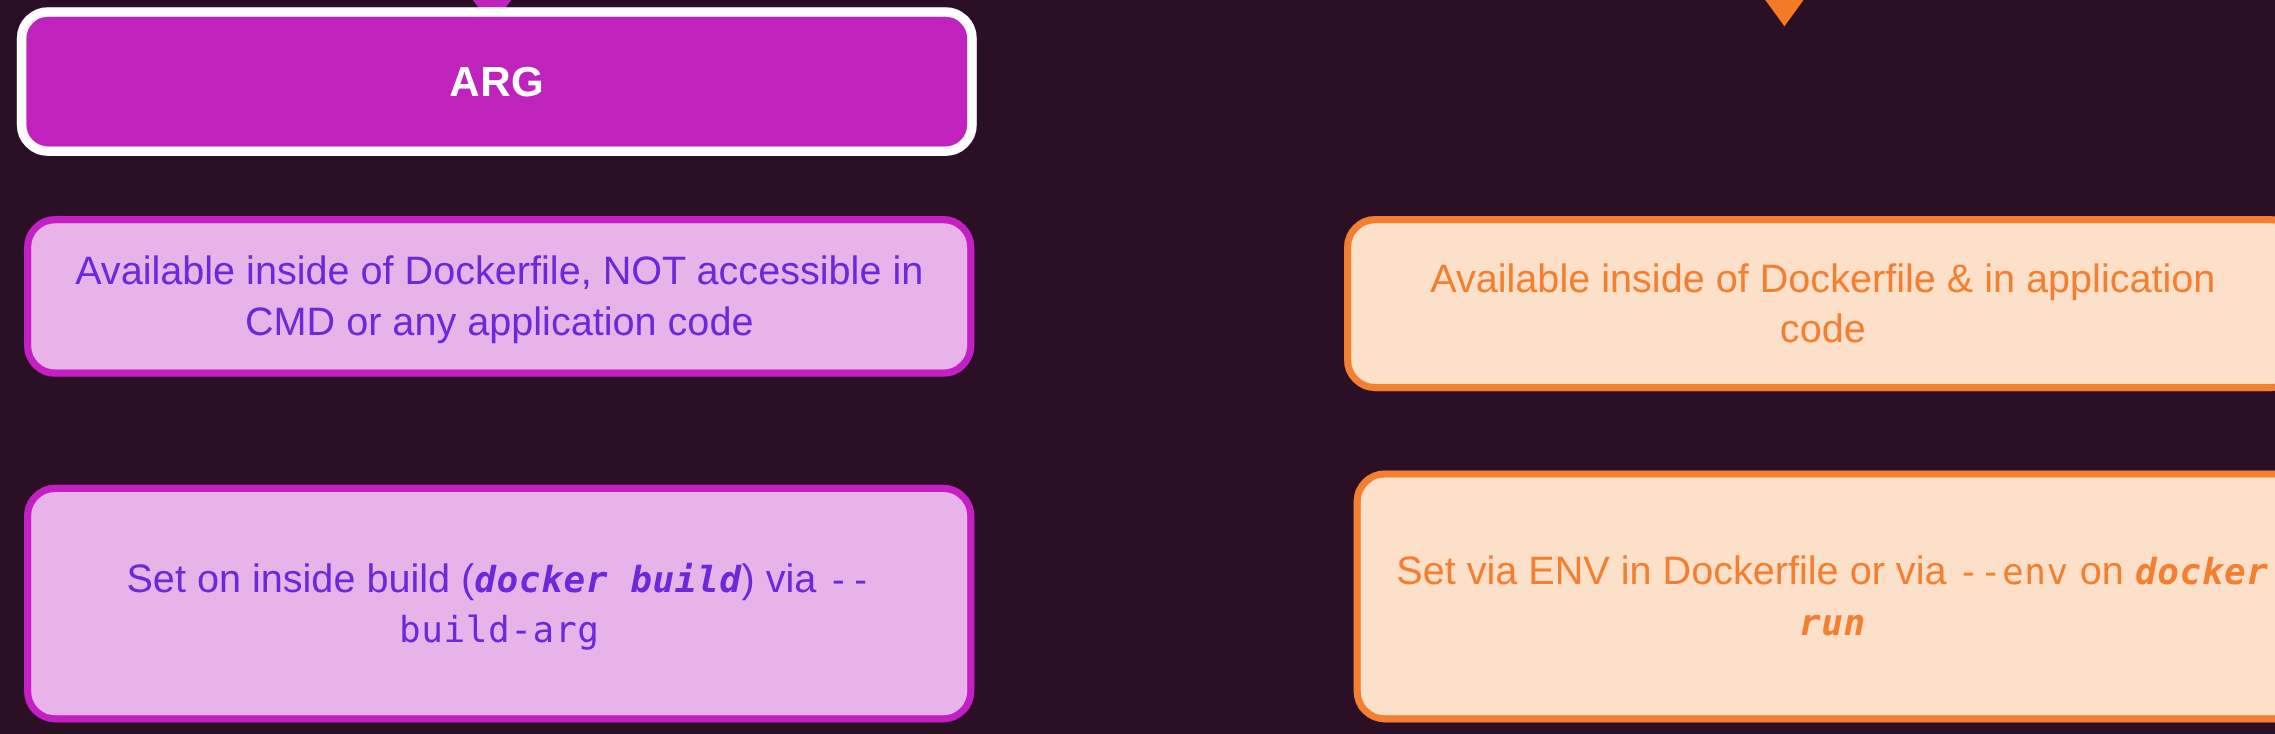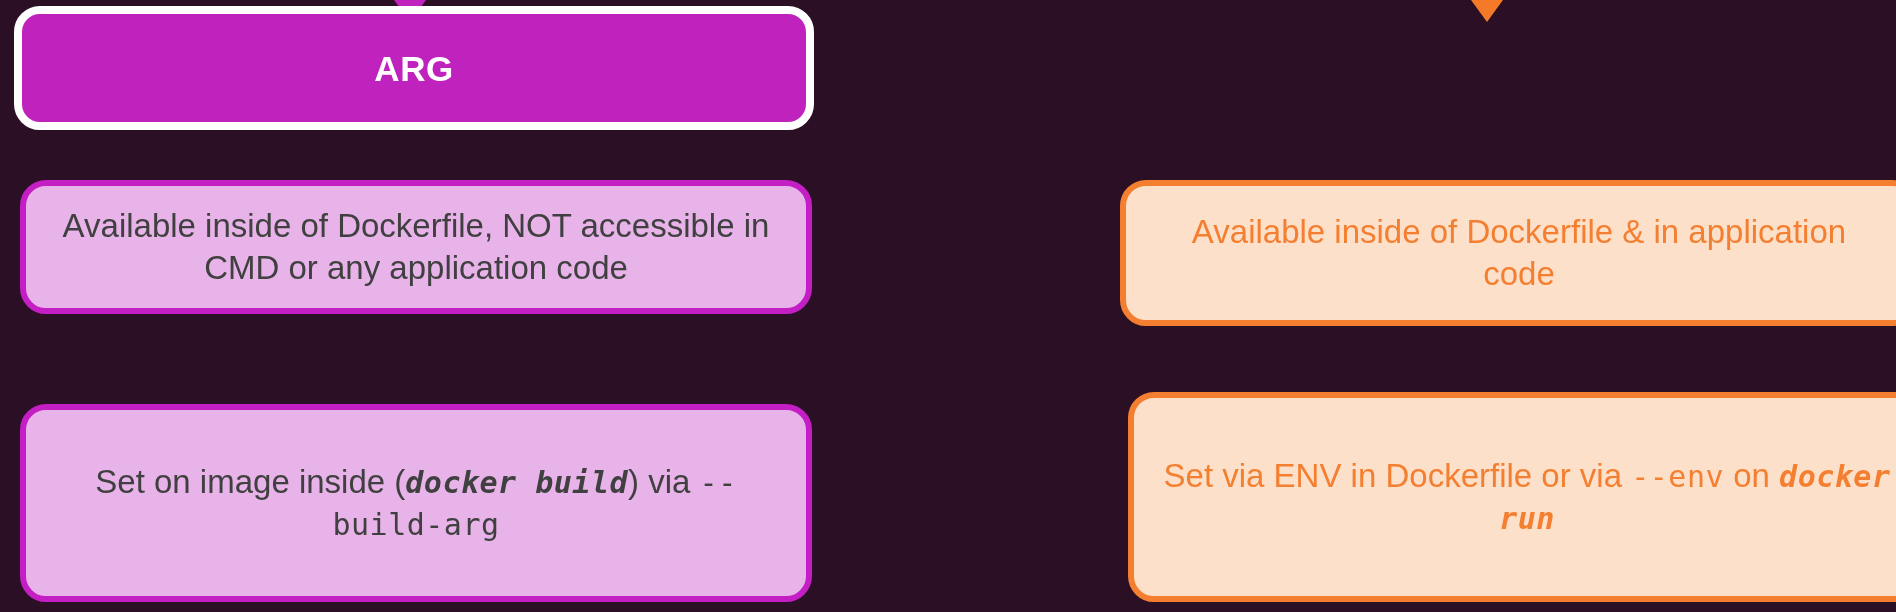--- a/index.html
+++ b/index.html
@@ -100,21 +100,21 @@
   .mono {
     font-family: "DejaVu Sans Mono", "Liberation Mono", monospace;
     font-size: 30px;
     letter-spacing: 0.5px;
   }
   .mono.bold { font-weight: bold; font-style: italic; }
 
   .arg-card {
     background: #e8b3e9;
     border: 6px solid #c41fc4;
-    color: #404040;
+    color: #6d28d9;
   }
   .env-card {
     background: #fce0c9;
     border: 6px solid #f47f31;
     color: #f47f31;
   }
 
   #card-arg-1 { left: 20px; top: 180px; width: 792px; height: 134px; }
   #card-arg-2 { left: 20px; top: 404px; width: 792px; height: 198px; }
   #card-env-1 { left: 10px; top: 180px; width: 798px; height: 146px; margin-left: 32px; }
@@ -134,21 +134,21 @@
     </div>
 
     <div class="content-card arg-card" id="card-arg-1">
       <div class="body">
         <span>Available inside of Dockerfile, NOT accessible in CMD or any application code</span>
       </div>
     </div>
 
     <div class="content-card arg-card" id="card-arg-2">
       <div class="body">
-        <span>Set on image inside (</span><span class="mono bold">docker build</span><span>) via </span><span class="mono">--build-arg</span>
+        <span>Set on inside build (</span><span class="mono bold">docker build</span><span>) via </span><span class="mono">--build-arg</span>
       </div>
     </div>
   </div>
 
   <div class="column" id="col-env">
 
     <div class="arrow" id="arrow-env" style="left:393px;"></div>
 
 
     <div class="content-card env-card" id="card-env-1">

